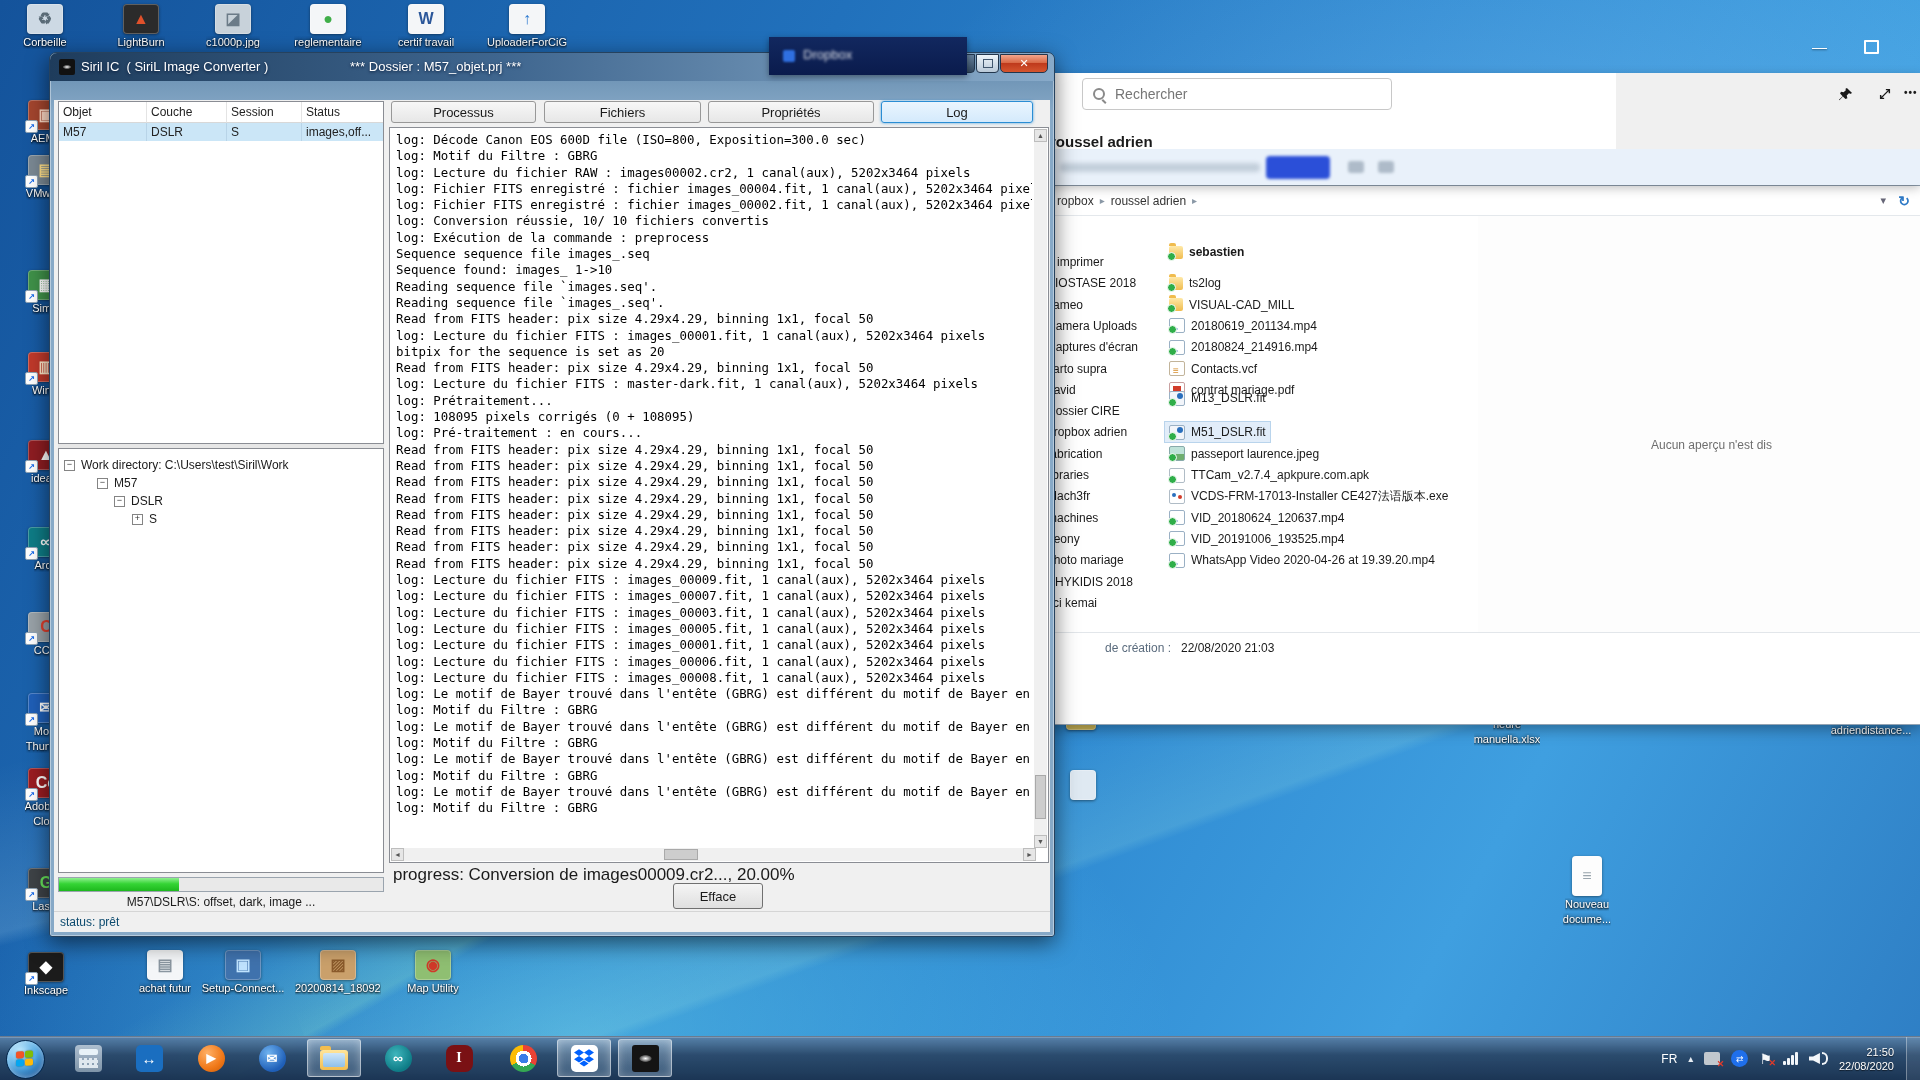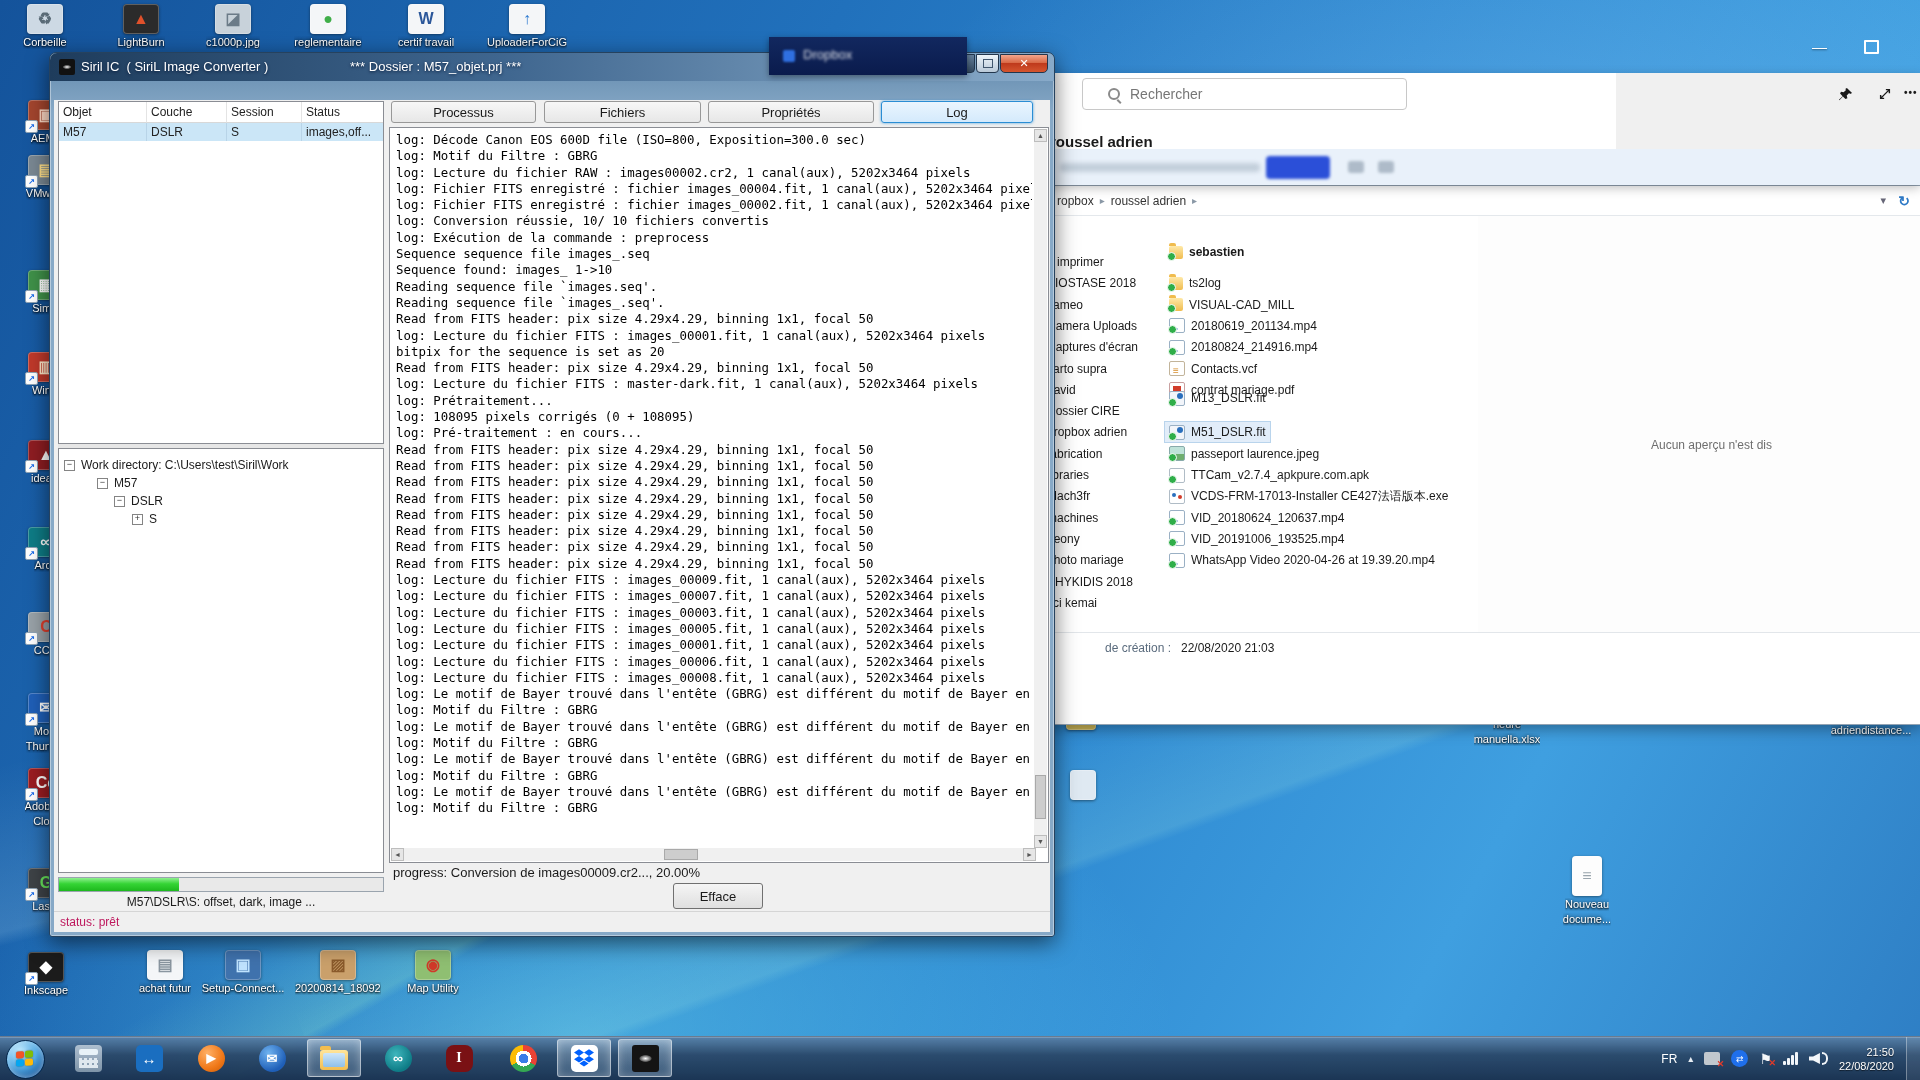--- a/index.html
+++ b/index.html
@@ -66,21 +66,21 @@
   .xpreview{position:absolute;left:435px;top:30px;right:0;bottom:91px;background:#fdfdfd;}
   .noprev{position:absolute;left:608px;top:252px;font-size:12px;color:#6e6e6e;white-space:nowrap;}
   .xdetails{position:absolute;left:0;right:0;bottom:0;height:91px;background:#fff;border-top:1px solid #e2e6ea;font-size:12px;}
   .xdetails .dl{position:absolute;left:62px;top:8px;color:#5a6b7d;}
   .xdetails .dv{position:absolute;left:138px;top:8px;color:#1a1a1a;}
   
   .flyout{position:absolute;left:700px;top:73px;width:1220px;height:112px;background:#fff;z-index:3;
     box-shadow:0 3px 10px rgba(0,0,0,.25);}
   .fly-gray{position:absolute;left:916px;top:0;right:0;bottom:36px;background:#f0f0f0;}
   .fly-search{position:absolute;left:382px;top:5px;width:298px;height:30px;border:1px solid #c8c8c8;border-radius:4px;
-    display:flex;align-items:center;padding-left:25px;gap:8px;background:#fff;}
+    display:flex;align-items:center;padding-left:10px;gap:8px;background:#fff;}
   .mag{width:8px;height:8px;border:2px solid #8a8a8a;border-radius:50%;position:relative;flex:0 0 auto;}
   .mag::after{content:"";position:absolute;left:8px;top:9px;width:5px;height:2px;background:#8a8a8a;transform:rotate(45deg);transform-origin:0 0;}
   .fly-input{border:none;outline:none;font-size:14px;color:#333;font-family:"Liberation Sans",sans-serif;width:240px;background:transparent;}
   .fly-input::placeholder{color:#767676;}
   .fly-ic{position:absolute;top:12px;width:18px;height:18px;display:flex;align-items:center;justify-content:center;}
   .fly-dots{position:absolute;top:14px;font-size:10px;color:#1a1a1a;letter-spacing:1px;font-weight:bold;}
   .fly-head{position:absolute;left:350px;top:60px;font-size:15px;font-weight:bold;color:#1a1a1a;}
   .fly-band{position:absolute;left:0;right:0;top:76px;height:36px;background:#e9f1fa;overflow:hidden;}
   .bb-blob{position:absolute;left:360px;top:14px;width:200px;height:9px;background:#c3cfdb;border-radius:4px;filter:blur(2px);}
   .bb-btn{position:absolute;left:566px;top:7px;width:64px;height:23px;background:#2b4fd8;border-radius:4px;filter:blur(1.5px);}
@@ -135,26 +135,26 @@
   .s-log{position:absolute;left:6px;top:4px;width:636px;height:714px;overflow:hidden;}
   .log-line{font-family:"DejaVu Sans Mono",monospace;font-size:12.4px;line-height:16.3px;white-space:pre;color:#000;}
   .vsb{position:absolute;right:1px;top:1px;width:13px;height:719px;background:#f0f0f0;}
   .vsb-up,.vsb-dn,.hsb-l,.hsb-r{position:absolute;width:13px;height:13px;background:#e6e6e6;border:1px solid #bdbdbd;box-sizing:border-box;
     font-size:7px;color:#555;display:flex;align-items:center;justify-content:center;}
   .vsb-up{top:0;} .vsb-dn{bottom:0;}
   .vsb-th{position:absolute;left:1px;top:646px;width:11px;height:44px;background:#cdcdcd;border:1px solid #a9a9a9;box-sizing:border-box;}
   .hsb{position:absolute;left:1px;bottom:1px;height:13px;width:645px;background:#f0f0f0;}
   .hsb-l{left:0;} .hsb-r{right:0;}
   .hsb-th{position:absolute;left:273px;top:1px;width:34px;height:11px;background:#cdcdcd;border:1px solid #a9a9a9;box-sizing:border-box;}
-  .s-ptext{position:absolute;left:4px;top:764px;font-size:13px;color:#1a1a1a;white-space:nowrap;}
+  .s-ptext{position:absolute;left:4px;top:764px;font-size:17px;color:#1a1a1a;white-space:nowrap;}
   .s-efface{position:absolute;left:284px;top:782px;width:90px;height:26px;font-size:13px;color:#1a1a1a;
     font-family:"Liberation Sans",sans-serif;background:linear-gradient(180deg,#f5f5f5,#dfdfdf);
     border:1px solid #707070;border-radius:3px;}
   .s-status{position:absolute;left:4px;top:858px;width:996px;height:21px;background:#f0f0f0;border-top:1px solid #d5d5d5;
-    font-size:12px;color:#be185d;line-height:21px;padding-left:6px;box-sizing:border-box;}
+    font-size:12px;color:#0c4a6e;line-height:21px;padding-left:6px;box-sizing:border-box;}
   
   .taskbar{position:absolute;left:0;bottom:0;width:1920px;height:43px;z-index:30;
     background:linear-gradient(180deg,rgba(88,128,168,.95),rgba(42,72,105,.96) 42%,rgba(26,50,80,.97));
     border-top:1px solid rgba(255,255,255,.35);box-shadow:inset 0 1px 0 rgba(255,255,255,.2);}
   .orb{position:absolute;left:6px;top:3px;width:37px;height:37px;border-radius:50%;
     background:radial-gradient(circle at 35% 28%,#c4ecff,#53aae4 45%,#14589e 78%,#0a3a6e);
     border:1px solid #06284c;box-shadow:inset 0 0 6px rgba(255,255,255,.6);}
   .flag{position:absolute;left:9px;top:10px;width:17px;height:15px;display:grid;grid-template-columns:8px 8px;grid-gap:1px;transform:skewY(-4deg);}
   .flag span{border-radius:2px;box-shadow:0 0 2px rgba(0,0,0,.4);}
   .f1{background:#f35325;} .f2{background:#81bc06;} .f3{background:#05a6f0;} .f4{background:#ffba08;}

